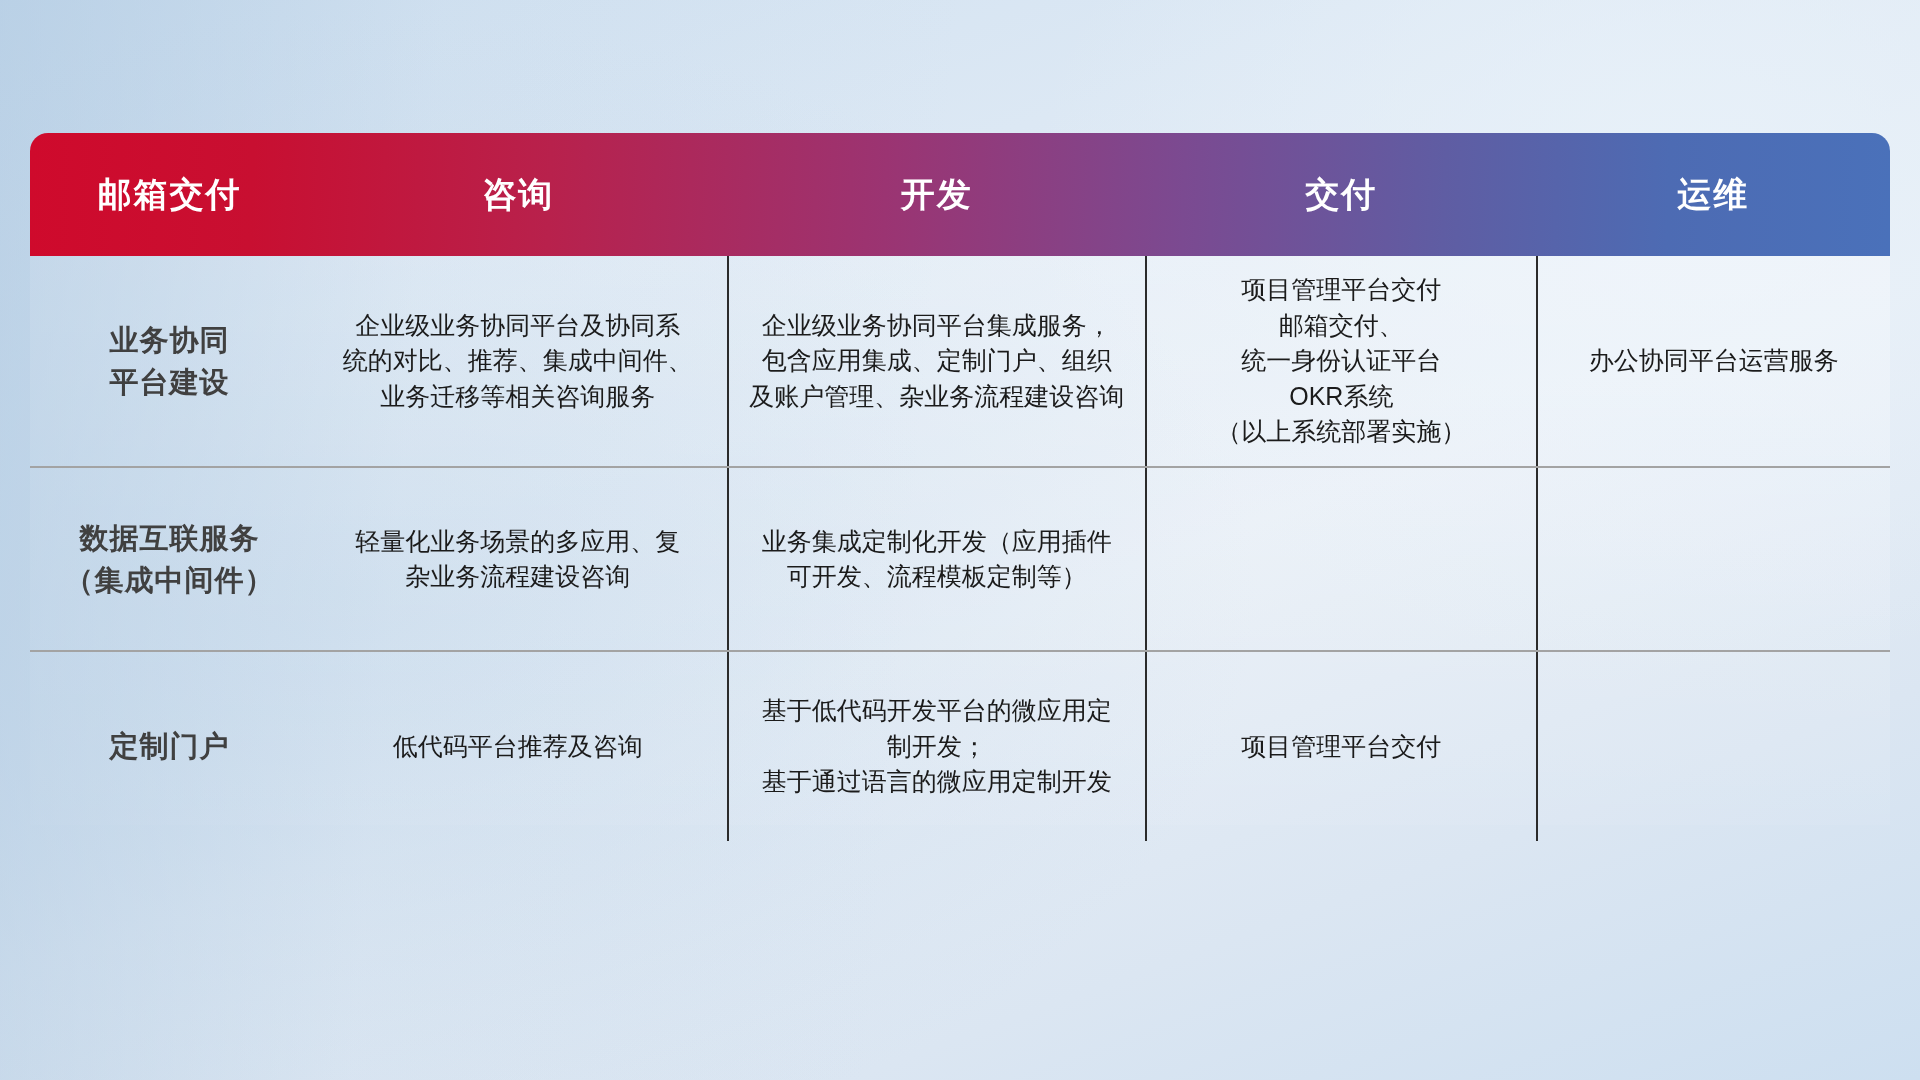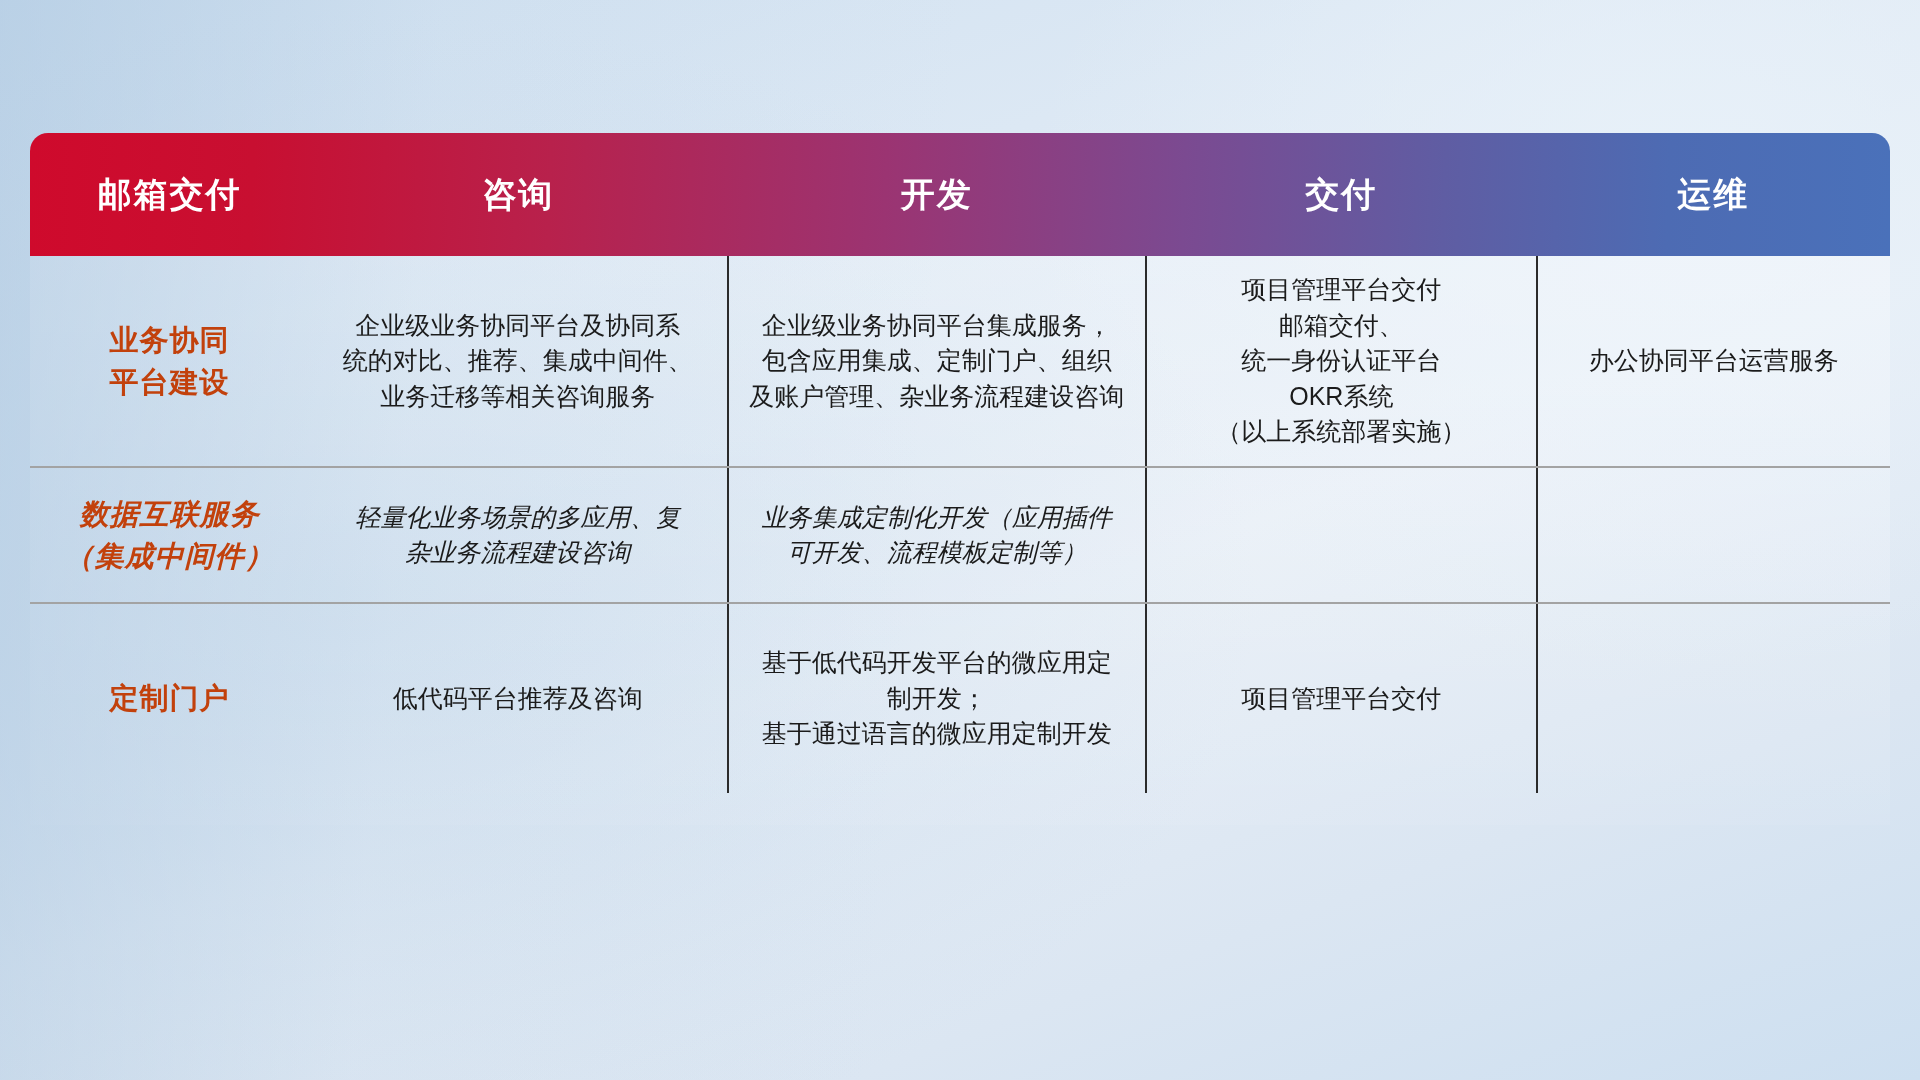--- a/index.html
+++ b/index.html
@@ -98,29 +98,29 @@
     border-bottom: 2px solid #a3a3a3;
     white-space: pre-line;
   }
 
   tbody tr td:last-child { border-right: none; }
   tbody tr:last-child td { border-bottom: none; }
 
   
   tbody td.cat {
     border-right: none;
-    color: #c2410c;
+    color: #404040;
     font-weight: bold;
     font-size: 29px;
     line-height: 1.45;
     letter-spacing: 1px;
   }
 
   tbody tr.r1 { height: 211px; }
-  tbody tr.r2 { height: 136px; font-style: italic; }
+  tbody tr.r2 { height: 184px; }
   tbody tr.r3 { height: 190px; }
 
   
   .rows-bg {
     position: absolute;
     left: 0;
     top: 123px;
     width: 1860px;
     height: 569px;
     background: linear-gradient(180deg, rgba(255,255,255,0.30) 0%, rgba(255,255,255,0.16) 55%, rgba(255,255,255,0.05) 100%);

